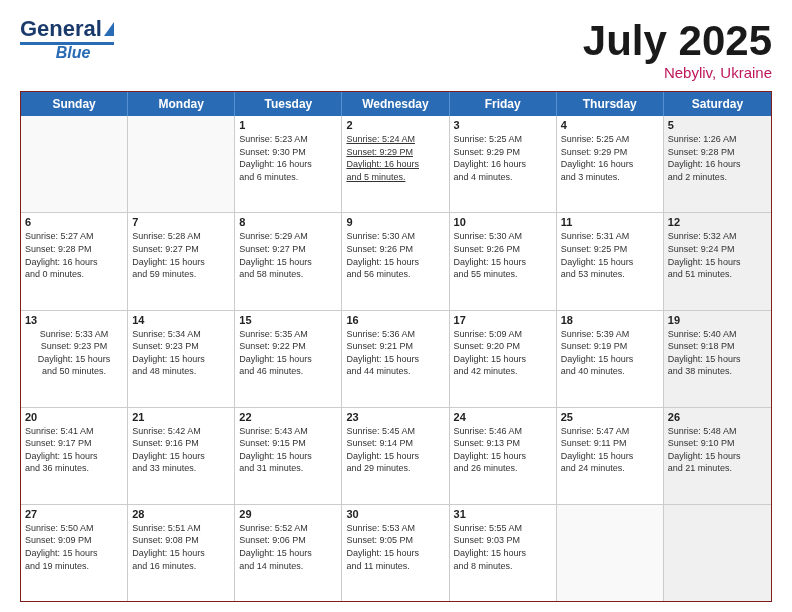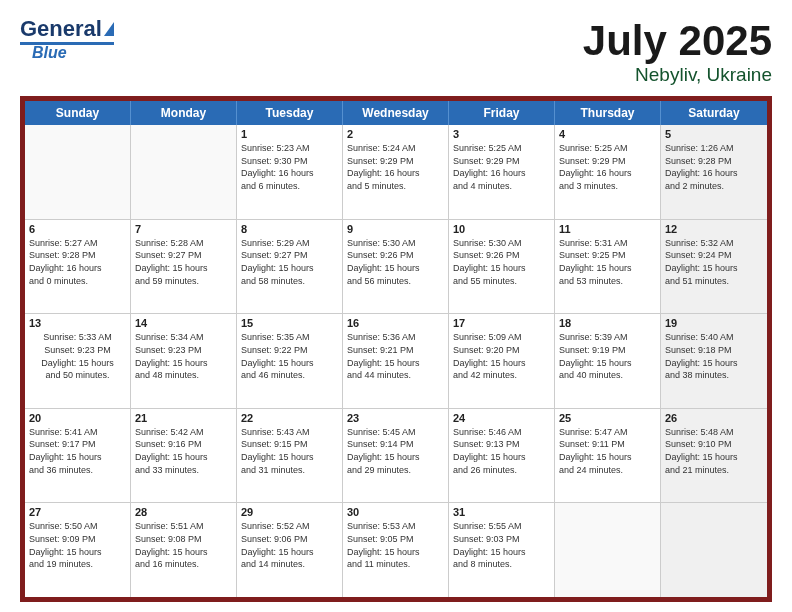--- a/index.html
+++ b/index.html
@@ -19,21 +19,21 @@
     }
     .header {
       display: flex;
       justify-content: space-between;
       align-items: flex-start;
       margin-bottom: 10px;
     }
     .logo {
       display: flex;
       flex-direction: column;
-      align-items: flex-start;
+      align-items: center;
     }
     .logo-text {
       font-size: 22px;
       font-weight: bold;
       color: #1a3a6b;
       line-height: 1;
     }
     .logo-triangle {
       width: 0;
       height: 0;
@@ -55,28 +55,28 @@
     .title-block {
       text-align: right;
     }
     .title-month {
       font-size: 42px;
       font-weight: bold;
       color: #1a1a1a;
       line-height: 1.1;
     }
     .title-location {
-      font-size: 19px;
-      color: #14532d;
+      font-size: 15px;
+      color: #be185d;
     }
     .calendar {
       flex: 1;
       display: flex;
       flex-direction: column;
-      border: 5px solid #7f1d1d;
+      border: 1px solid #7f1d1d;
     }
     .cal-header {
       display: grid;
       grid-template-columns: repeat(7, 1fr);
       background: #2a6bb5;
     }
     .cal-header-cell {
       color: #fff;
       font-size: 12px;
       font-weight: bold;
@@ -156,21 +156,21 @@
           <div class="cal-cell empty"></div>
           <div class="cal-cell">
             <span class="day-number">1</span>
             <div class="cell-text" style="white-space: pre-line;">Sunrise: 5:23 AM
 Sunset: 9:30 PM
 Daylight: 16 hours
 and 6 minutes.</div>
           </div>
           <div class="cal-cell">
             <span class="day-number">2</span>
-            <div class="cell-text" style="white-space: pre-line;">Sunrise: 5:24 AM
+            <div class="cell-text" style="white-space: pre-line; text-decoration: underline;">Sunrise: 5:24 AM
 Sunset: 9:29 PM
 Daylight: 16 hours
 and 5 minutes.</div>
           </div>
           <div class="cal-cell">
             <span class="day-number">3</span>
             <div class="cell-text" style="white-space: pre-line;">Sunrise: 5:25 AM
 Sunset: 9:29 PM
 Daylight: 16 hours
 and 4 minutes.</div>

